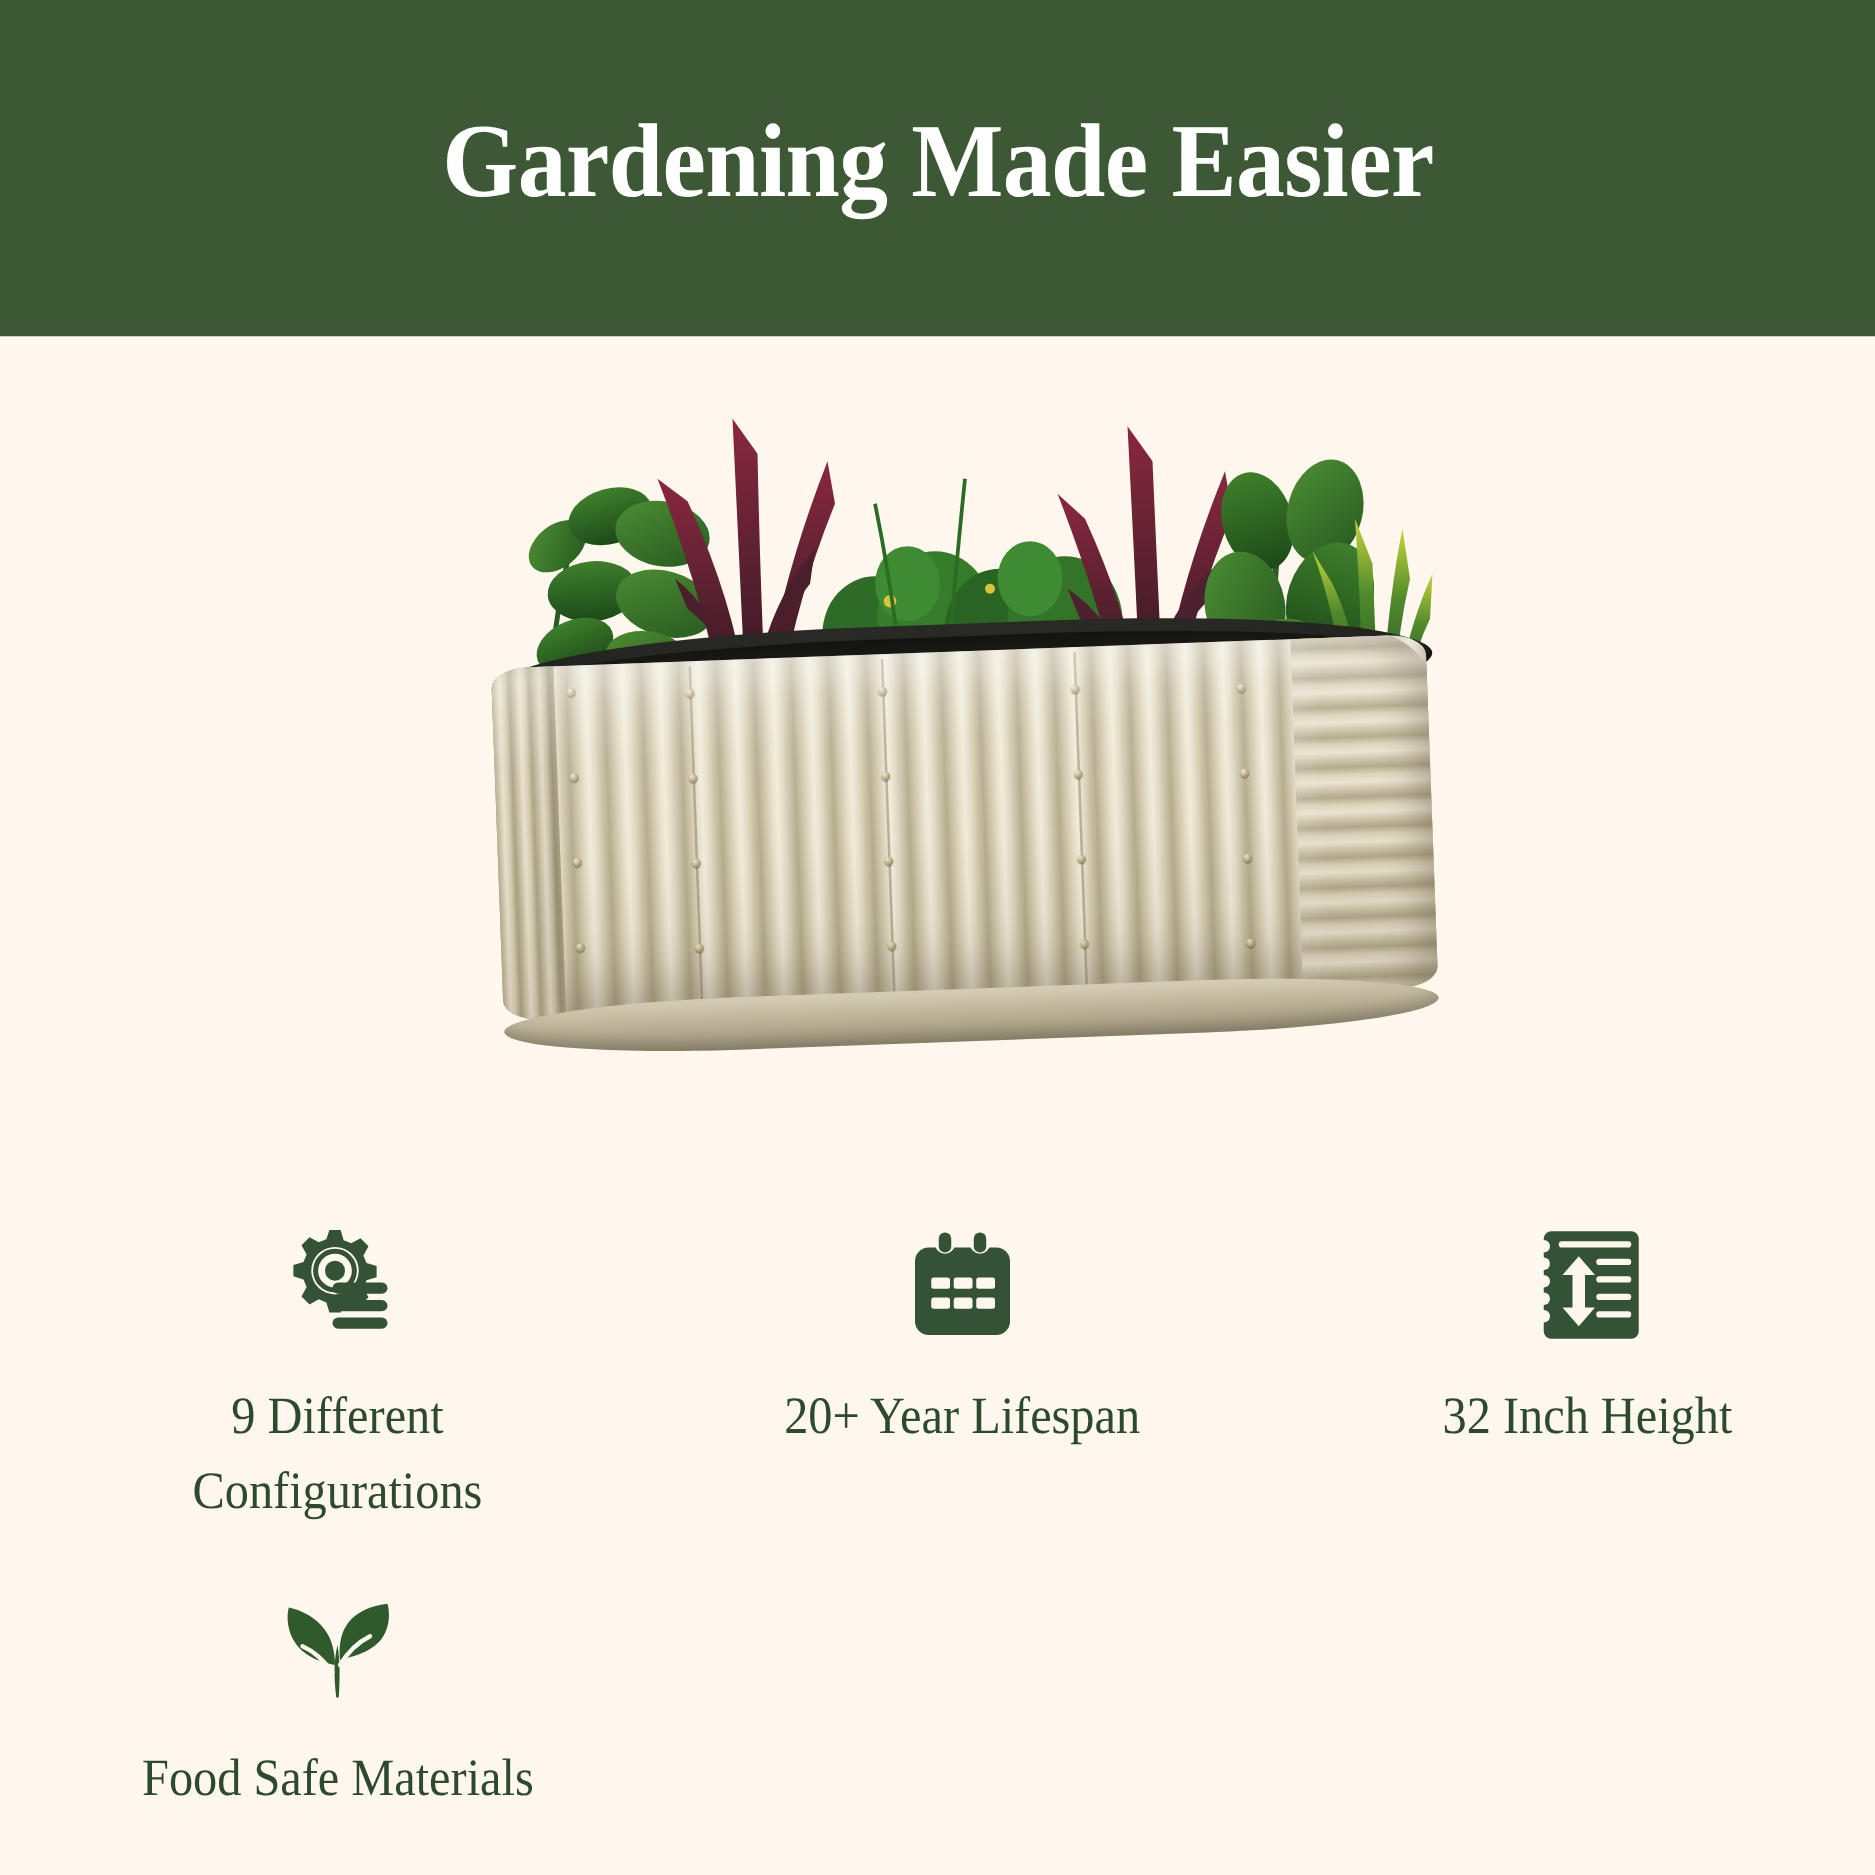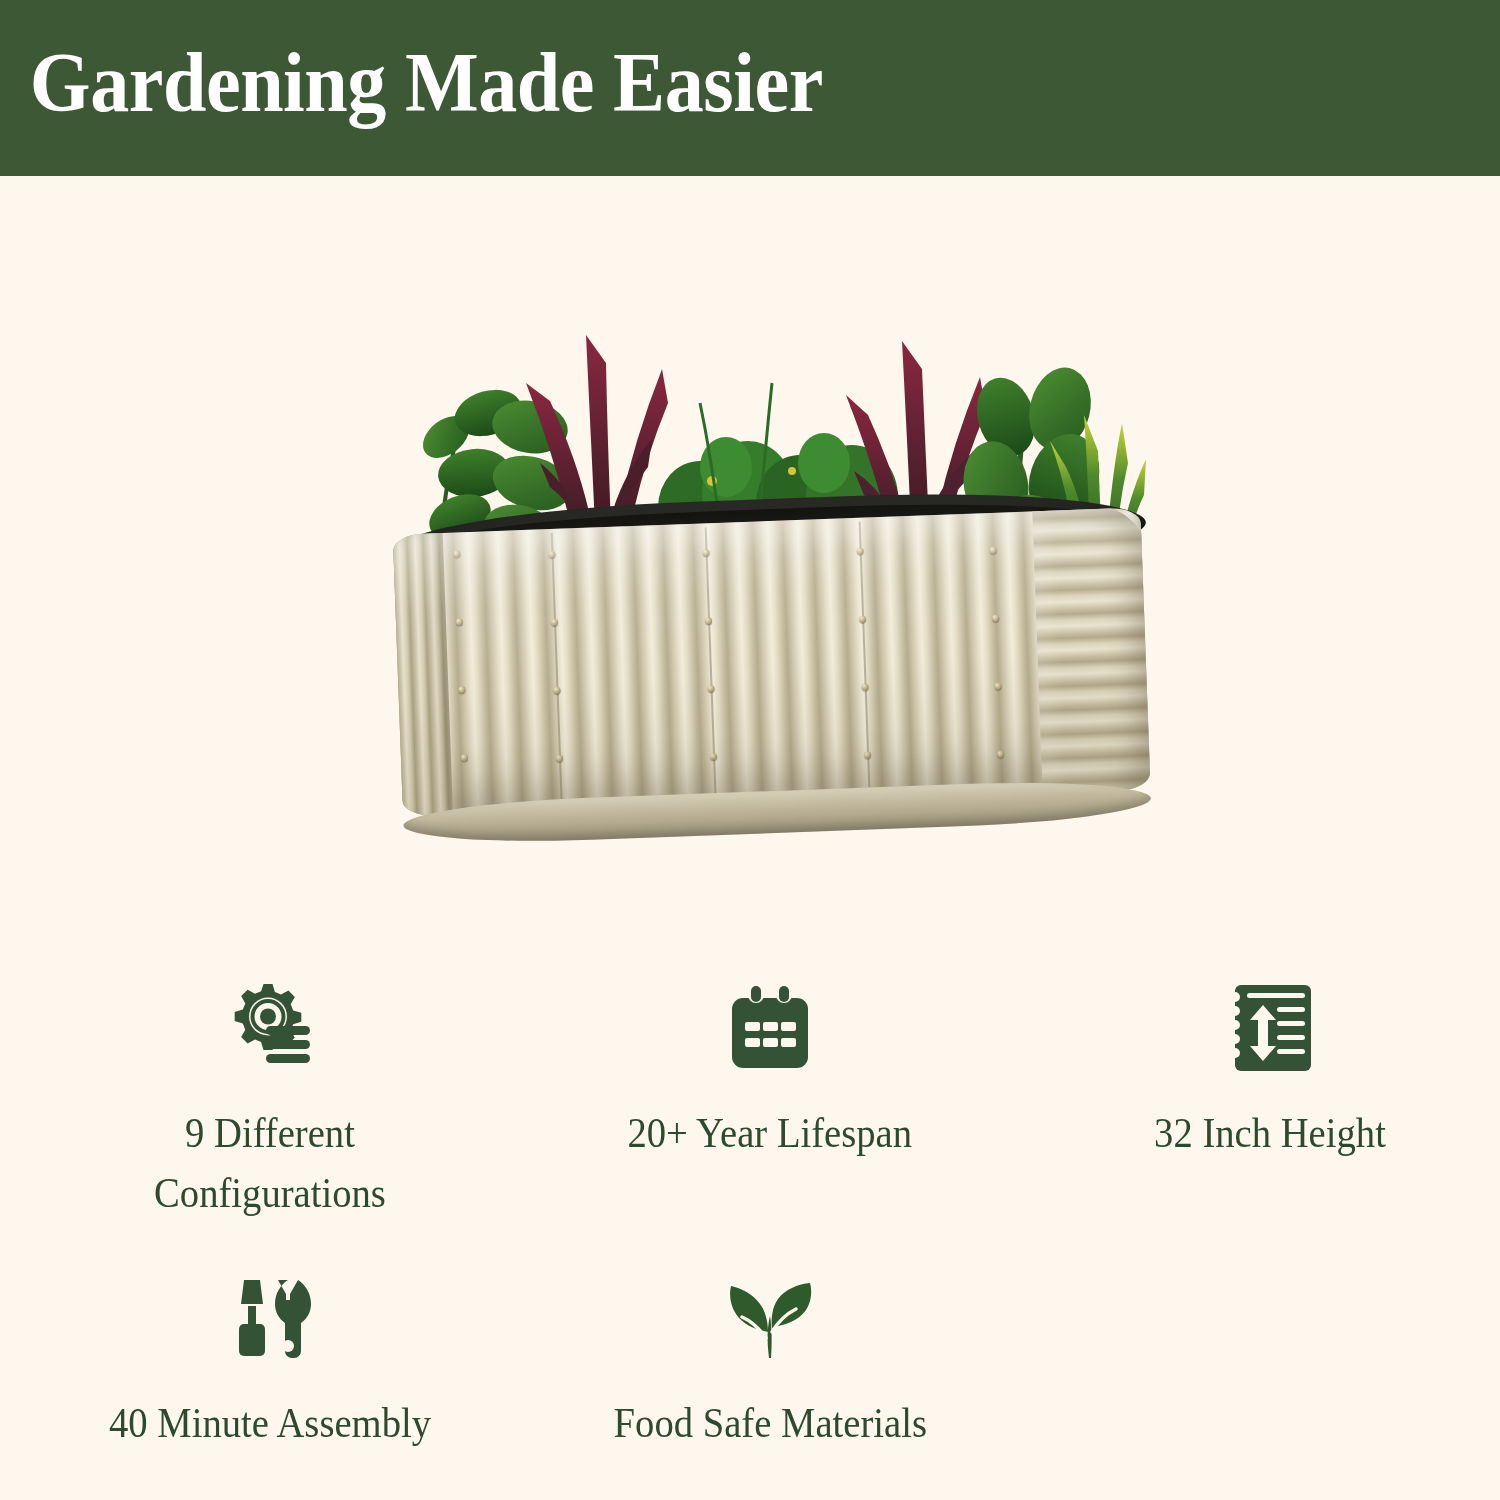--- a/index.html
+++ b/index.html
@@ -14,24 +14,25 @@
     font-family: "Liberation Serif", "DejaVu Serif", serif;
     overflow: hidden;
     position: relative;
   }
 
   
   .header-band {
     position: absolute;
     top: 0; left: 0;
     width: 1500px;
-    height: 176px;
+    height: 269px;
     background: #3D5835;
     display: flex;
     align-items: center;
+    justify-content: center;
   }
   .header-title {
     color: #FFFFFF;
     font-family: "Liberation Serif", "DejaVu Serif", serif;
     font-weight: bold;
     font-size: 84px;
     line-height: 1;
     letter-spacing: -0.5px;
     text-align: center;
     transform: scaleX(0.93);
@@ -420,34 +421,20 @@
         <rect x="52" y="66" width="28" height="5" rx="2.5" fill="#FEF7ED"></rect>
         <path d="M38 22l13 15h-8v26h8L38 78 25 63h8V37h-8z" fill="#FEF7ED"></path>
       </svg>
     </div>
     <div class="feature-label">
       <span>32 Inch Height</span>
     </div>
   </div>
 
 
-  <div class="feature">
-    <div class="feature-icon">
-      <svg width="88" height="88" viewBox="0 0 88 88" fill="#345236">
-        <path d="M18 6h16l3 24h-22z"></path>
-        <rect x="22" y="32" width="8" height="20"></rect>
-        <rect x="13" y="50" width="26" height="32" rx="5"></rect>
-        <path d="M52 6l8 14v6h4v-6l8-14c8 5 13 14 13 24 0 8-4 15-10 19v28a7 7 0 0 1-7 7h-2a7 7 0 0 1-7-7V49c-6-4-10-11-10-19 0-10 5-19 13-24z"></path>
-        <circle cx="62" cy="72" r="6" fill="#FEF7ED"></circle>
-      </svg>
-    </div>
-    <div class="feature-label">
-      <span>40 Minute Assembly</span>
-    </div>
-  </div>
 
   <div class="feature">
     <div class="feature-icon">
       <svg width="96" height="84" viewBox="0 0 96 84" fill="#2F5A2B">
         <path d="M47 82c-2-16-2-30 1-42 2 12 2 26 1 42z"></path>
         <path d="M46 56C36 54 22 50 14 38 8 29 7 18 9 10c10 2 22 8 29 18 6 8 8 19 8 28z"></path>
         <path d="M50 52c10-3 26-6 34-18 6-9 6-20 4-27-11 1-25 6-32 16-6 8-7 20-6 29z"></path>
         <path d="M44 62c-7-10-15-17-24-21" stroke="#FEF7ED" stroke-width="3.5" fill="none" stroke-linecap="round"></path>
         <path d="M50 56c6-10 14-18 24-23" stroke="#FEF7ED" stroke-width="3.5" fill="none" stroke-linecap="round"></path>
       </svg>

